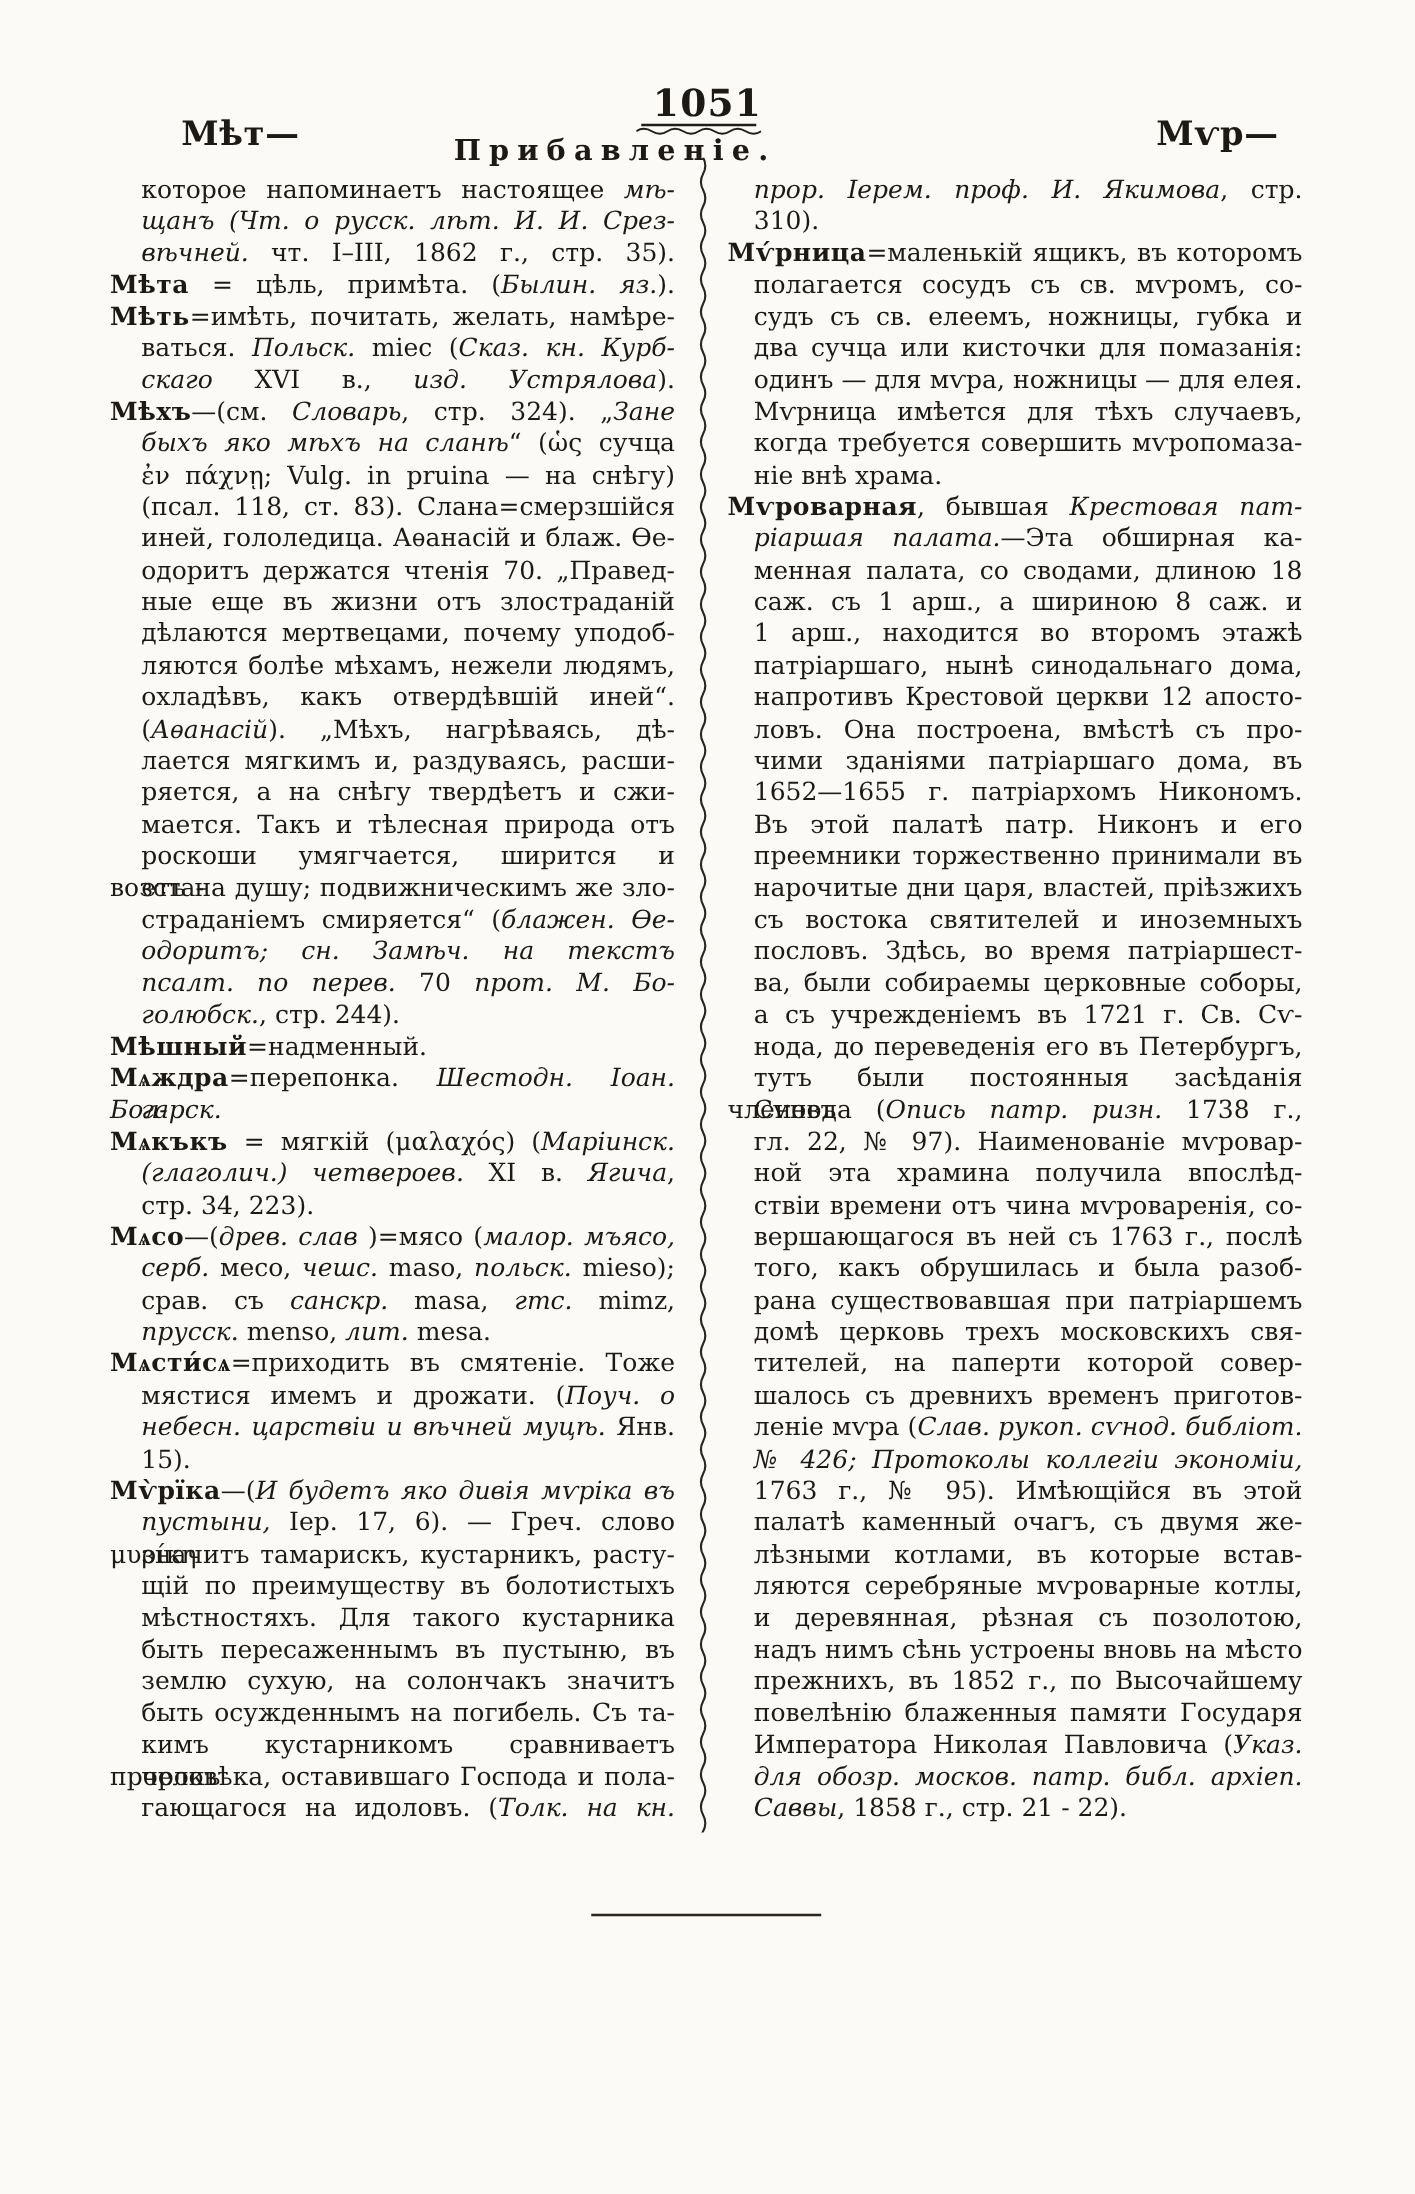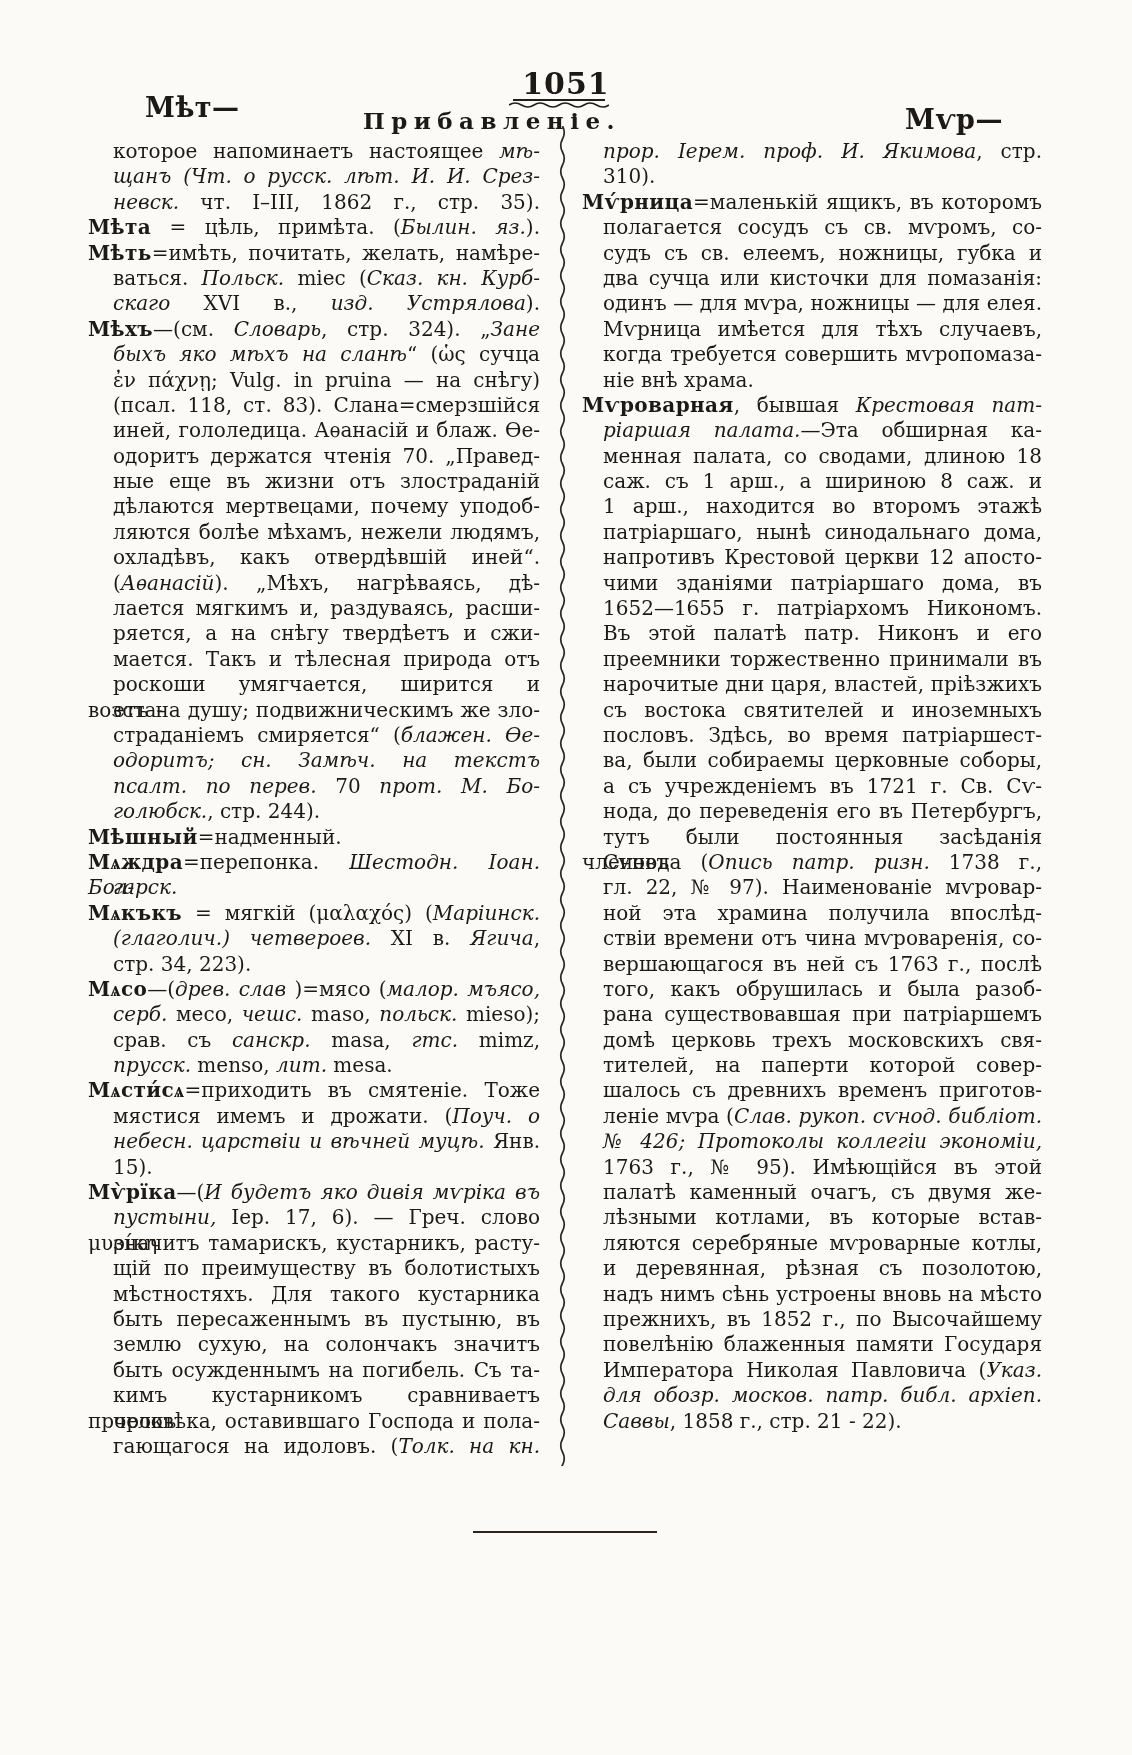--- a/index.html
+++ b/index.html
@@ -16,21 +16,21 @@
     text-align:center;font-size:30px;font-weight:bold;letter-spacing:1px;
   }
   .pagenum-rule{position:absolute;top:99px;left:513px;width:92px;border-top:2.6px solid #211d18;}
   .pagenum-wave{position:absolute;top:101px;left:509px;}
   .head-center{
     position:absolute;top:107px;left:0;width:984px;text-align:center;
     font-size:23px;font-weight:bold;letter-spacing:6.5px;
   }
   .head-side{position:absolute;top:92px;font-size:27px;font-weight:bold;letter-spacing:0.5px;}
   .head-left{left:145px;}
-  .head-right{left:905px;margin-top:12px;}
+  .head-right{left:925px;}
   .col{position:absolute;top:139px;}
   .col-left{left:88px;width:452px;}
   .col-right{left:582px;width:460px;}
   .line{
     height:25.4px;line-height:25.4px;font-size:20px;
     text-align:justify;text-align-last:justify;
     white-space:normal;overflow:visible;
   }
   .line.end{text-align-last:left;}
   .col-left .line.ind{text-indent:25px;}
@@ -52,21 +52,21 @@
     <path d="M0 4 q6 -4 12.5 0 t12.5 0 t12.5 0 t12.5 0 t12.5 0 t12.5 0 t12.5 0 t12.5 0" fill="none" stroke="#211d18" stroke-width="1.6"></path>
   </svg>
 
   <div class="head-side head-left">Мѣт—</div>
   <div class="head-center">Прибавленіе.</div>
   <div class="head-side head-right">Мѵр—</div>
 
   <div class="col col-left" id="col-left">
       <div class="line ind"><span>которое напоминаетъ настоящее </span><span class="i">мѣ-</span></div>
       <div class="line ind"><span class="i">щанъ (Чт. о русск. лѣт. И. И. Срез-</span></div>
-      <div class="line ind"><span class="i">невск.</span><span> чт. I–III, 1862 г., стр. 35).</span></div>
+      <div class="line ind"><span class="i">вѣчней.</span><span> чт. I–III, 1862 г., стр. 35).</span></div>
       <div class="line"><span class="h">Мѣта</span><span> = цѣль, примѣта. (</span><span class="i">Былин. яз.</span><span>).</span></div>
       <div class="line"><span class="h">Мѣть</span><span>=имѣть, почитать, желать, намѣре-</span></div>
       <div class="line ind"><span>ваться. </span><span class="i">Польск.</span><span> miec (</span><span class="i">Сказ. кн. Курб-</span></div>
       <div class="line ind"><span class="i">скаго</span><span> XVI в., </span><span class="i">изд. Устрялова</span><span>).</span></div>
       <div class="line"><span class="h">Мѣхъ</span><span>—(см. </span><span class="i">Словарь</span><span>, стр. 324). „</span><span class="i">Зане</span></div>
       <div class="line ind"><span class="i">быхъ яко мѣхъ на сланѣ</span><span>“ (</span><span class="g">ὡς сучца</span></div>
       <div class="line ind"><span class="g">ἐν πάχνῃ;</span><span> Vulg. in pruina — на снѣгу)</span></div>
       <div class="line ind"><span>(псал. 118, ст. 83). Слана=смерзшійся</span></div>
       <div class="line ind"><span>иней, гололедица. Аѳанасій и блаж. Ѳе-</span></div>
       <div class="line ind"><span>одоритъ держатся чтенія 70. „Правед-</span></div>
@@ -126,20 +126,21 @@
       <div class="line ind"><span>Мѵрница имѣется для тѣхъ случаевъ,</span></div>
       <div class="line ind"><span>когда требуется совершить мѵропомаза-</span></div>
       <div class="line ind end"><span>ніе внѣ храма.</span></div>
       <div class="line"><span class="h">Мѵроварная</span><span>, бывшая </span><span class="i">Крестовая пат-</span></div>
       <div class="line ind"><span class="i">ріаршая палата.</span><span>—Эта обширная ка-</span></div>
       <div class="line ind"><span>менная палата, со сводами, длиною 18</span></div>
       <div class="line ind"><span>саж. съ 1 арш., а шириною 8 саж. и</span></div>
       <div class="line ind"><span>1 арш., находится во второмъ этажѣ</span></div>
       <div class="line ind"><span>патріаршаго, нынѣ синодальнаго дома,</span></div>
       <div class="line ind"><span>напротивъ Крестовой церкви 12 апосто-</span></div>
+      <div class="line ind"><span>ловъ. Она построена, вмѣстѣ съ про-</span></div>
       <div class="line ind"><span>чими зданіями патріаршаго дома, въ</span></div>
       <div class="line ind"><span>1652—1655 г. патріархомъ Никономъ.</span></div>
       <div class="line ind"><span>Въ этой палатѣ патр. Никонъ и его</span></div>
       <div class="line ind"><span>преемники торжественно принимали въ</span></div>
       <div class="line ind"><span>нарочитые дни царя, властей, пріѣзжихъ</span></div>
       <div class="line ind"><span>съ востока святителей и иноземныхъ</span></div>
       <div class="line ind"><span>пословъ. Здѣсь, во время патріаршест-</span></div>
       <div class="line ind"><span>ва, были собираемы церковные соборы,</span></div>
       <div class="line ind"><span>а съ учрежденіемъ въ 1721 г. Св. Сѵ-</span></div>
       <div class="line ind"><span>нода, до переведенія его въ Петербургъ,</span></div>

